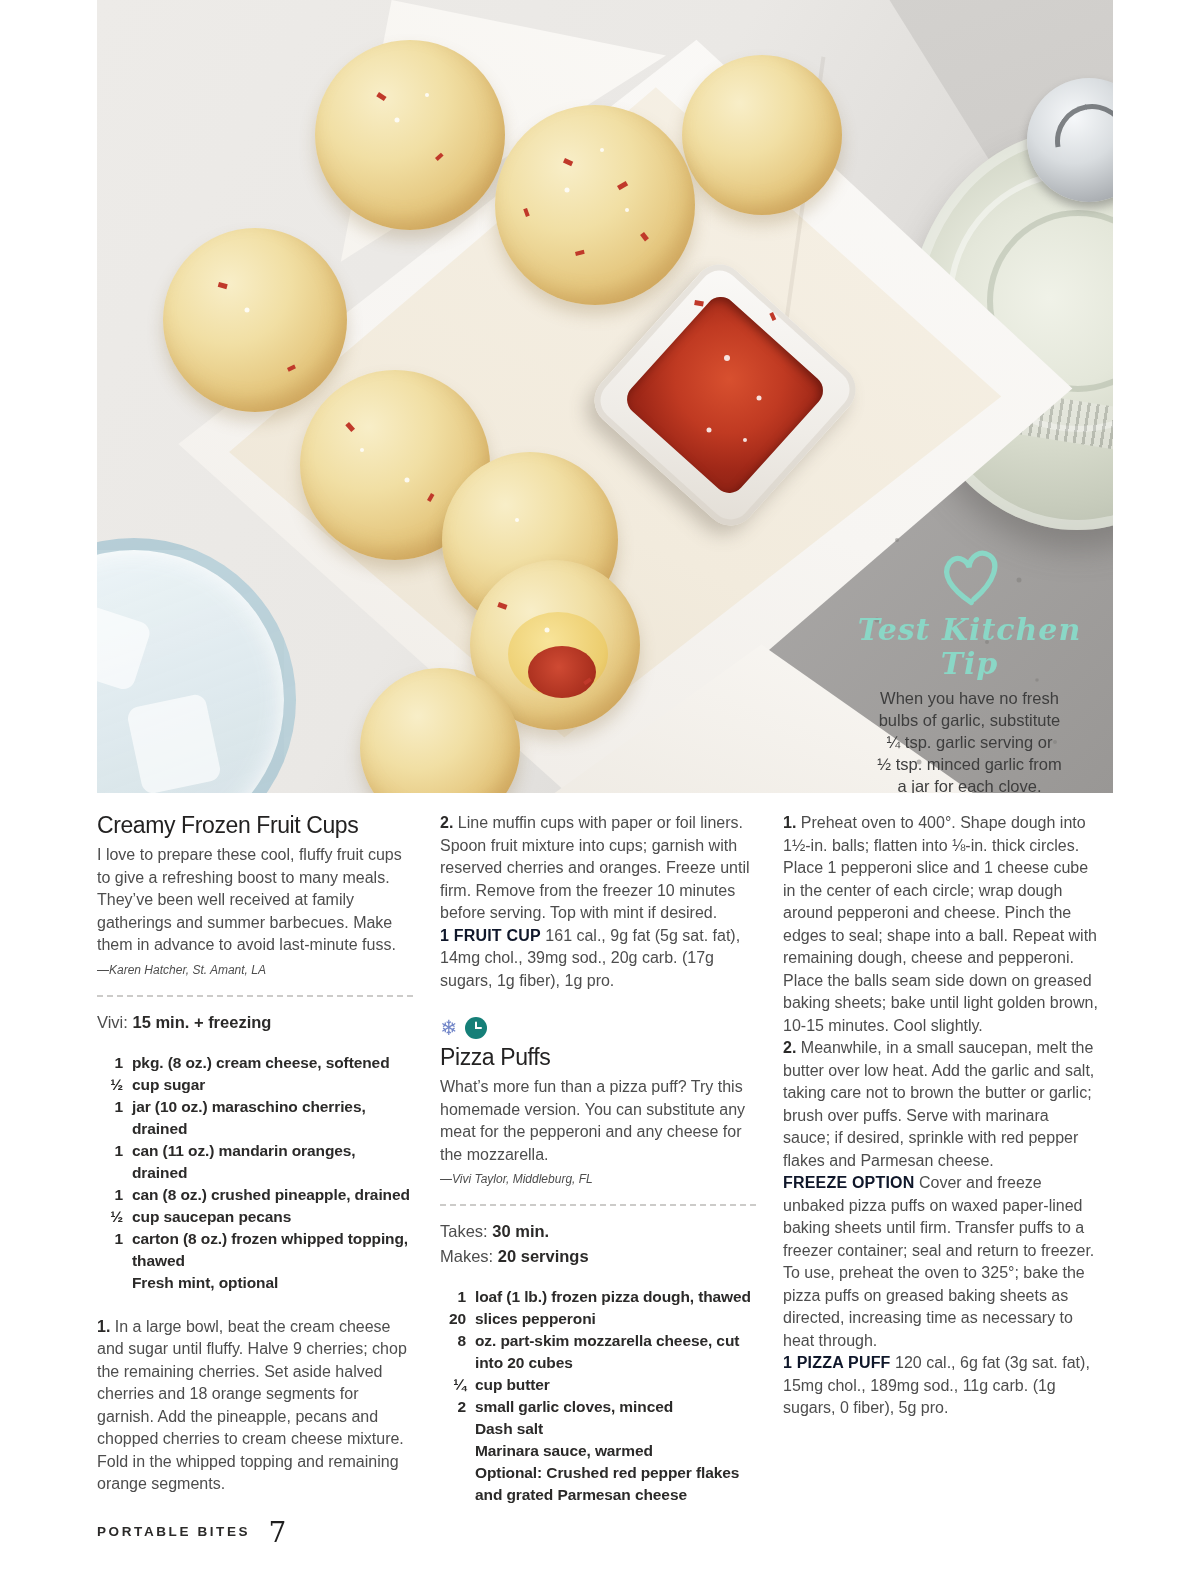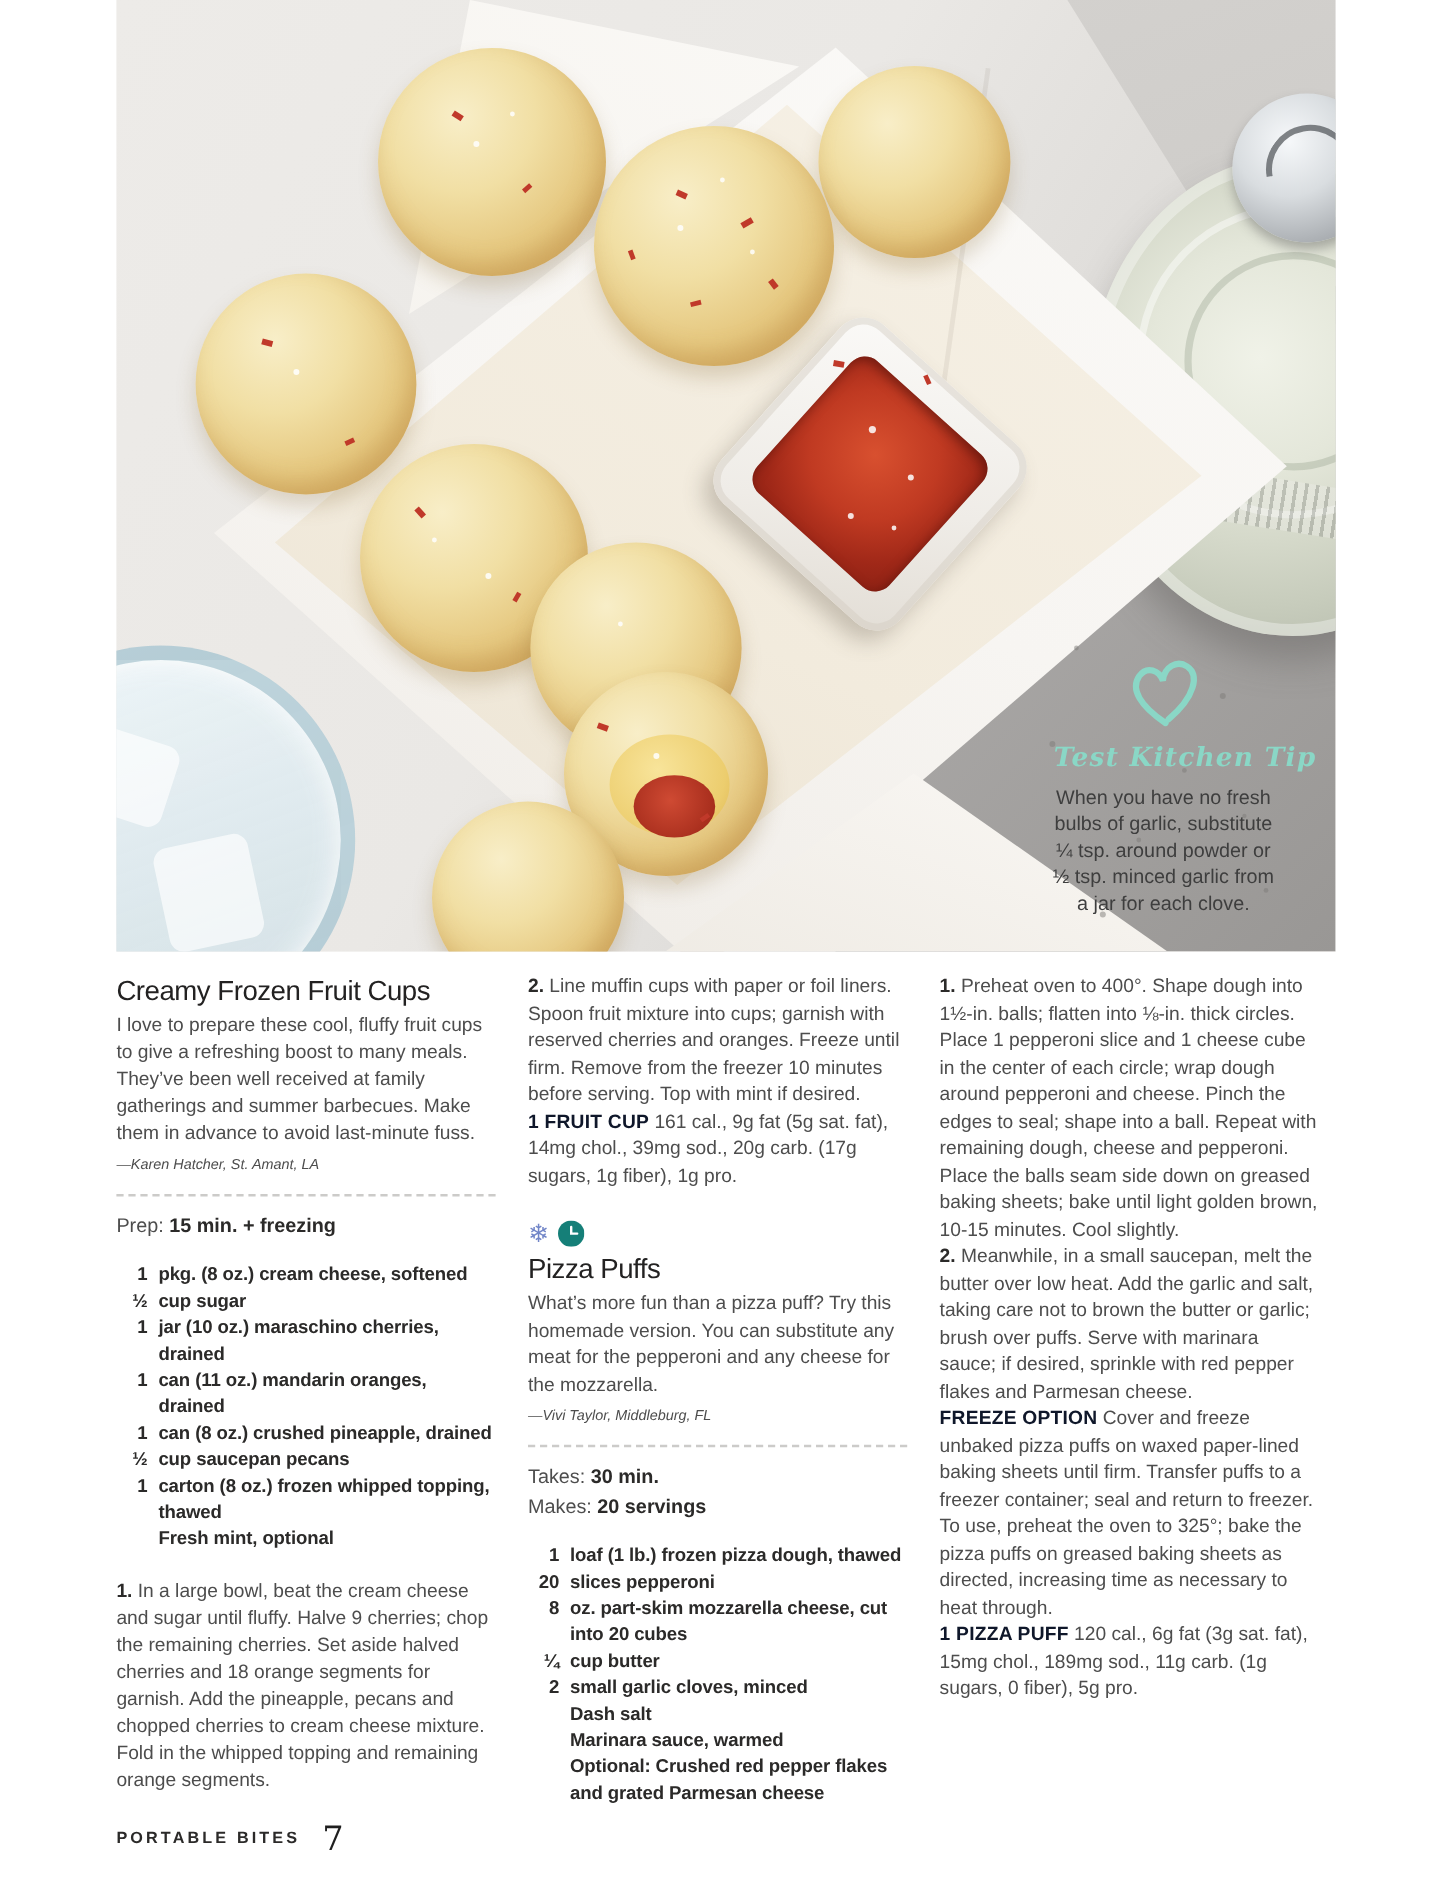--- a/index.html
+++ b/index.html
@@ -56,21 +56,21 @@
   .water-glass{position:absolute;left:-125px;top:538px;width:300px;height:300px;border-radius:50%;
         border:12px solid rgba(165,193,205,.65);
         background:linear-gradient(160deg,rgba(238,246,249,.95),rgba(206,222,229,.85));
         box-shadow:inset 0 0 24px rgba(255,255,255,.9);}
   .ice{position:absolute;background:rgba(255,255,255,.65);border-radius:12px;}
   .box2-wedge{position:absolute;left:420px;top:640px;width:470px;height:153px;
         clip-path:polygon(8% 100%,52% 3%,97% 100%);
         background:linear-gradient(200deg,#faf8f5,#efebe4);}
   .tip{position:absolute;left:745px;top:545px;width:255px;text-align:center;}
   .tip-heading{font-family:"DejaVu Serif",serif;font-style:italic;font-weight:bold;
-        font-size:22px;line-height:34px;color:#8ad7c6;letter-spacing:1px;margin:2px 0 6px 0;text-align:right;}
+        font-size:30px;line-height:34px;color:#8ad7c6;letter-spacing:1px;margin:2px 0 6px 0;}
   .tip-body{font-size:16.5px;line-height:22px;color:#3e3e3e;font-family:"Liberation Sans",sans-serif;}
   .photo-decor{position:absolute;left:0;top:0;}
 
   
   .col{position:absolute;top:812px;width:316px;}
   #col1{left:97px;} #col2{left:440px;} #col3{left:783px;}
   h2{font-size:23px;line-height:27px;letter-spacing:-0.4px;color:#232222;margin:0 0 5px 0;
      font-weight:400;}
   .intro,.step,.nutri,.freeze{font-size:16px;line-height:22.5px;margin:0;color:#4d4d4d;}
   .byline{font-size:12px;line-height:22px;font-style:italic;color:#4d4d4d;margin:2px 0 0 0;}
@@ -188,34 +188,34 @@
     </svg>
 
     <div class="tip">
       <svg width="74" height="62" viewBox="0 0 100 84" style="transform:rotate(-6deg);">
         <path d="M48 78 C22 56 12 36 24 22 C34 11 47 18 50 30 C53 15 68 8 79 17 C92 28 84 52 52 74" fill="none" stroke="#8ad7c6" stroke-width="7" stroke-linecap="round"></path>
       </svg>
       <div class="tip-heading">Test Kitchen Tip</div>
       <div class="tip-body">
           <div>When you have no fresh</div>
           <div>bulbs of garlic, substitute</div>
-          <div>¼ tsp. around powder or</div>
+          <div>¼ tsp. garlic serving or</div>
           <div>½ tsp. minced garlic from</div>
           <div>a jar for each clove.</div>
         </div>
     </div>
   </div>
 
   <div class="col" id="col1">
     <h2>Creamy Frozen Fruit Cups</h2>
     <p class="intro">I love to prepare these cool, fluffy fruit cups to give a refreshing boost to many meals. They’ve been well received at family gatherings and summer barbecues. Make them in advance to avoid last-minute fuss.</p>
     <p class="byline">—Karen Hatcher, St. Amant, LA</p>
     <div class="dash"></div>
     <div>
-      <div class="meta-line"><span class="mlabel">Prep:</span> <span class="mval">15 min. + freezing</span></div>
+      <div class="meta-line"><span class="mlabel">Vivi:</span> <span class="mval">15 min. + freezing</span></div>
 
     </div>
     <div class="ings">
       <div class="ing">
           <span class="qty">1</span>
           <span class="itx">pkg. (8 oz.) cream cheese, softened</span>
         </div>
 
       <div class="ing">
           <span class="qty">½</span>

